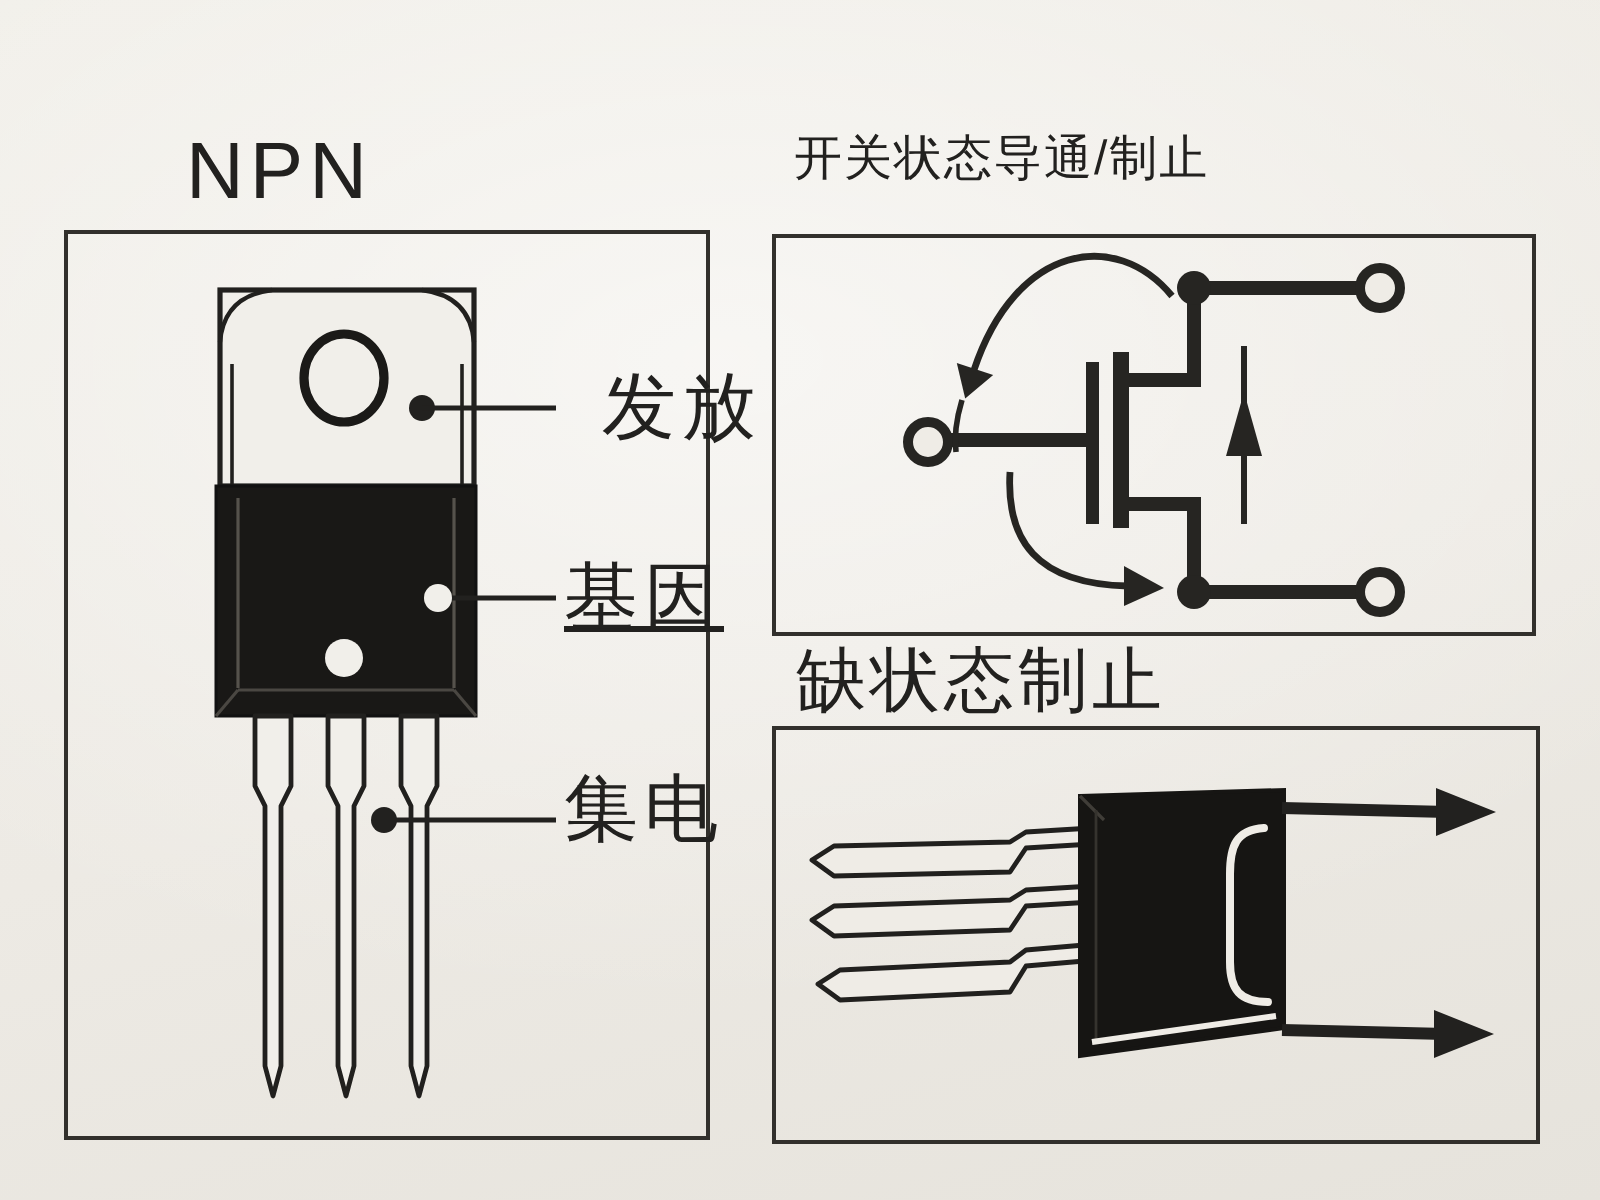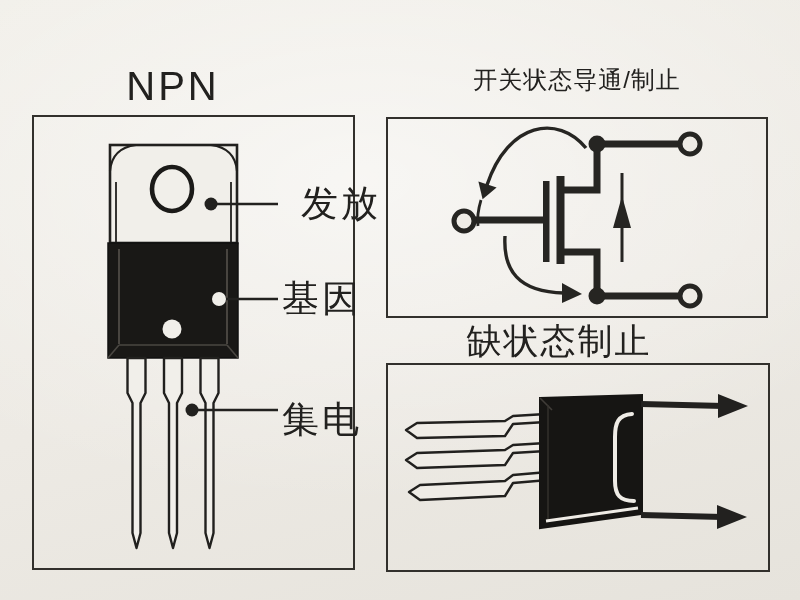--- a/index.html
+++ b/index.html
@@ -15,33 +15,33 @@
       linear-gradient(165deg,#f1efe9 0%,#edeae4 55%,#e6e3dc 100%);
   }
   .panel{
     position:absolute;border:2px solid #32302c;background:transparent;
     box-sizing:border-box;
   }
   #panel-npn{left:32px;top:115px;width:323px;height:455px;}
   #panel-switch{left:386px;top:117px;width:382px;height:201px;}
   #panel-cutoff{left:386px;top:363px;width:384px;height:209px;}
   .title{
-    position:absolute;color:#22211f;text-align:center;
+    position:absolute;color:#22211f;
     white-space:nowrap;line-height:1;
   }
   #title-npn{left:93px;top:66px;width:160px;font-size:40px;letter-spacing:3px;}
   #title-switch{left:397px;top:68px;width:360px;font-size:24px;letter-spacing:1px;}
-  #title-cutoff{left:379px;top:323px;width:360px;font-size:35px;letter-spacing:2px;}
+  #title-cutoff{left:398px;top:323px;width:360px;font-size:35px;letter-spacing:2px;}
   .pin-label{
     position:absolute;left:282px;color:#22211f;font-size:37px;line-height:1;
     letter-spacing:3px;white-space:nowrap;
   }
   #label-emitter{top:185px;margin-left:19px;}
-  #label-base{top:280px;}
-  #label-collector{top:401px;}
+  #label-base{top:280px;text-decoration:underline;}
+  #label-collector{top:390px;font-family:Liberation Mono, monospace;}
   #art{position:absolute;left:0;top:0;}
 </style>
 </head>
 <body>
 
 <div id="canvas">
 
   <div class="title" id="title-npn">NPN</div>
   <div class="title" id="title-switch">开关状态导通/制止</div>
   <div class="title" id="title-cutoff">缺状态制止</div>

